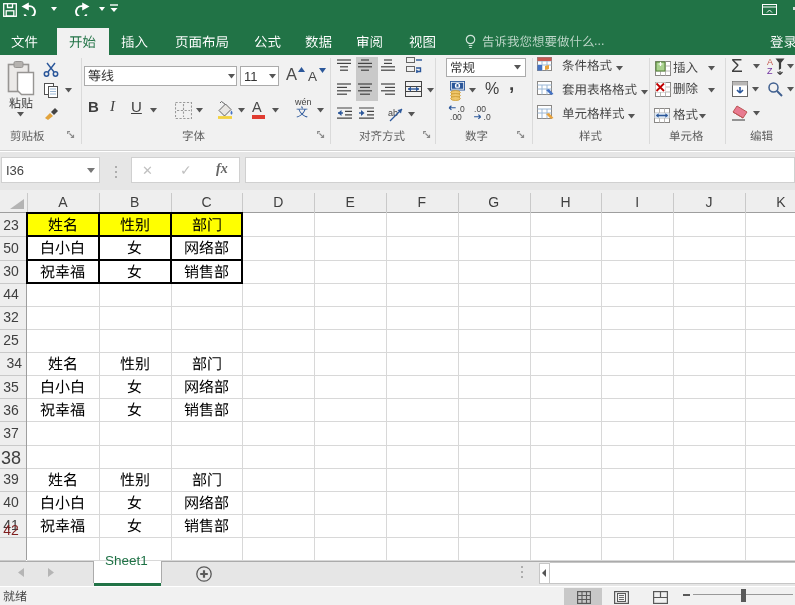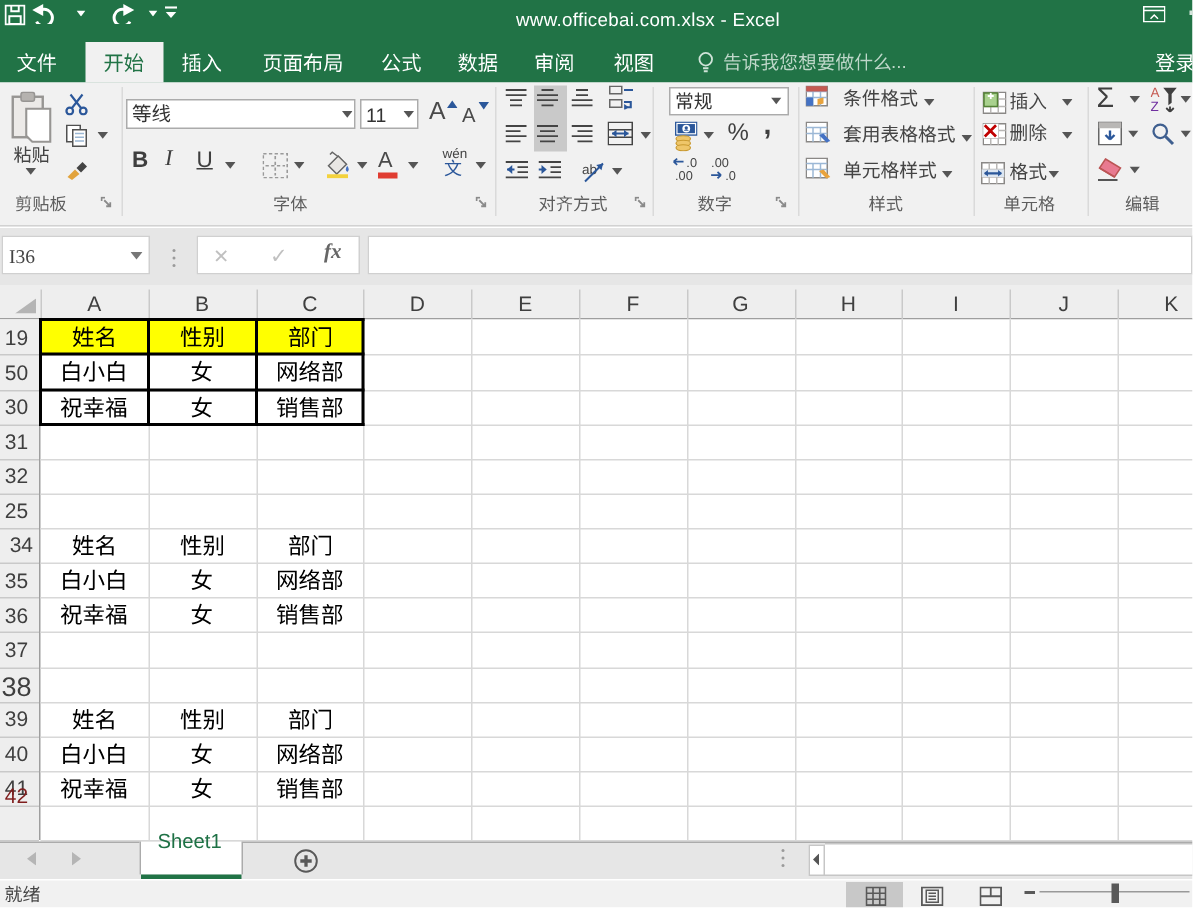--- a/index.html
+++ b/index.html
@@ -106,21 +106,20 @@
       <svg width="6" height="4" viewBox="0 0 6 4">
         <path d="M0 0 h6 l-3 4z" fill="#fff"></path>
       </svg>
     </div>
 <div class="a" style="left:110px;top:4px">
       <svg width="8" height="8" viewBox="0 0 8 8">
         <path d="M0 1 h8" stroke="#fff" stroke-width="1.4"></path>
         <path d="M0.5 4 h7 l-3.5 4z" fill="#fff"></path>
       </svg>
     </div>
-<div class="a" style="left:344px;top:6px;font-size:12.5px;color:#fff;letter-spacing:.2px">www.officebai.com.xlsx - Excel</div>
 <svg class="a" style="left:762px;top:3.5px" width="15" height="11" viewBox="0 0 15 11" fill="none" stroke="#fff" stroke-width="1">
       <rect x="0.5" y="0.5" width="14" height="10"></rect>
       <path d="M0.5 3 h14"></path>
       <path d="M5 8.5 L7.5 6 L10 8.5"></path>
     </svg>
 <div class="a" style="left:792.5px;top:6.5px;width:2.5px;height:3.5px;background:rgba(255,255,255,.8)"></div>
 <div class="a" style="left:0px;top:28px;width:795px;height:27px;background:#217346"></div>
 <div class="a" style="left:57px;top:28px;width:52px;height:27px;background:#f1f1f1"></div>
 <svg class="k a" style="left:10.9px;top:35px;width:27px;height:13.5px" viewBox="0 0 200 100" fill="#fff">
       <use href="#g0" x="0"></use>
@@ -585,21 +584,21 @@
       <svg width="7" height="5" viewBox="0 0 7 5">
         <path d="M0 0 h7 l-3.5 4.5z" fill="#555"></path>
       </svg>
     </div>
 <svg class="k a" style="left:749.5px;top:129.5px;width:23px;height:11.5px" viewBox="0 0 200 100" fill="#5e5e5e">
       <use href="#g52" x="0"></use>
       <use href="#g53" x="100"></use>
     </svg>
 <div class="a" style="left:0px;top:152px;width:795px;height:38px;background:#e6e6e6"></div>
 <div class="a" style="left:1px;top:157px;width:99px;height:26px;background:#fff;border:1px solid #d0d0d0"></div>
-<div class="a" style="left:6px;top:163px;font-size:13px;color:#444;font-family:Liberation Serif, serif">I36</div>
+<div class="a" style="left:6px;top:163px;font-size:13px;color:#444;font-family:Liberation Sans, sans-serif">I36</div>
 <div class="a" style="left:87px;top:168px">
       <svg width="8" height="6" viewBox="0 0 8 6">
         <path d="M0 0 h8 l-4 5z" fill="#777"></path>
       </svg>
     </div>
 <div class="a" style="left:114.5px;top:166px;width:2px;height:2px;background:#9a9a9a;border-radius:1px"></div>
 <div class="a" style="left:114.5px;top:171px;width:2px;height:2px;background:#9a9a9a;border-radius:1px"></div>
 <div class="a" style="left:114.5px;top:176px;width:2px;height:2px;background:#9a9a9a;border-radius:1px"></div>
 <div class="a" style="left:131px;top:157px;width:109px;height:26px;background:#fff;border:1px solid #d0d0d0"></div>
 <div class="a" style="left:142px;top:163px;font-size:13px;color:#c0c0c0">✕</div>
@@ -628,27 +627,27 @@
 <div class="a" style="left:314.2px;top:193px;width:1px;height:19.5px;background:#c9c9c9"></div>
 <div class="a" style="left:386px;top:193px;width:1px;height:19.5px;background:#c9c9c9"></div>
 <div class="a" style="left:457.8px;top:193px;width:1px;height:19.5px;background:#c9c9c9"></div>
 <div class="a" style="left:529.6px;top:193px;width:1px;height:19.5px;background:#c9c9c9"></div>
 <div class="a" style="left:601.4px;top:193px;width:1px;height:19.5px;background:#c9c9c9"></div>
 <div class="a" style="left:673.2px;top:193px;width:1px;height:19.5px;background:#c9c9c9"></div>
 <div class="a" style="left:745px;top:193px;width:1px;height:19.5px;background:#c9c9c9"></div>
 <div class="a" style="left:0px;top:212.5px;width:795px;height:347.8px;background:#fff"></div>
 <div class="a" style="left:0px;top:212.5px;width:26px;height:347.8px;background:#eeeeee"></div>
 <div class="a" style="left:26px;top:212.5px;width:1px;height:347.8px;background:#9e9e9e"></div>
-<div class="a" style="left:0px;top:216.665px;font-size:14px;color:#3f3f3f;width:22px;text-align:center">19</div>
+<div class="a" style="left:0px;top:216.665px;font-size:14px;color:#3f3f3f;width:22px;text-align:center">23</div>
 <div class="a" style="left:0px;top:236.43px;width:26px;height:1px;background:#c9c9c9"></div>
 <div class="a" style="left:0px;top:239.795px;font-size:14px;color:#3f3f3f;width:22px;text-align:center">50</div>
 <div class="a" style="left:0px;top:259.56px;width:26px;height:1px;background:#c9c9c9"></div>
 <div class="a" style="left:0px;top:262.925px;font-size:14px;color:#3f3f3f;width:22px;text-align:center">30</div>
 <div class="a" style="left:0px;top:282.69px;width:26px;height:1px;background:#c9c9c9"></div>
-<div class="a" style="left:0px;top:286.055px;font-size:14px;color:#3f3f3f;width:22px;text-align:center">31</div>
+<div class="a" style="left:0px;top:286.055px;font-size:14px;color:#3f3f3f;width:22px;text-align:center">44</div>
 <div class="a" style="left:0px;top:305.82px;width:26px;height:1px;background:#c9c9c9"></div>
 <div class="a" style="left:0px;top:309.185px;font-size:14px;color:#3f3f3f;width:22px;text-align:center">32</div>
 <div class="a" style="left:0px;top:328.95px;width:26px;height:1px;background:#c9c9c9"></div>
 <div class="a" style="left:0px;top:332.315px;font-size:14px;color:#3f3f3f;width:22px;text-align:center">25</div>
 <div class="a" style="left:0px;top:352.08px;width:26px;height:1px;background:#c9c9c9"></div>
 <div class="a" style="left:0px;top:355.445px;font-size:14px;color:#3f3f3f;width:22px;text-align:right">34</div>
 <div class="a" style="left:0px;top:375.21px;width:26px;height:1px;background:#c9c9c9"></div>
 <div class="a" style="left:0px;top:378.575px;font-size:14px;color:#3f3f3f;width:22px;text-align:center">35</div>
 <div class="a" style="left:0px;top:398.34px;width:26px;height:1px;background:#c9c9c9"></div>
 <div class="a" style="left:0px;top:401.705px;font-size:14px;color:#3f3f3f;width:22px;text-align:center">36</div>

